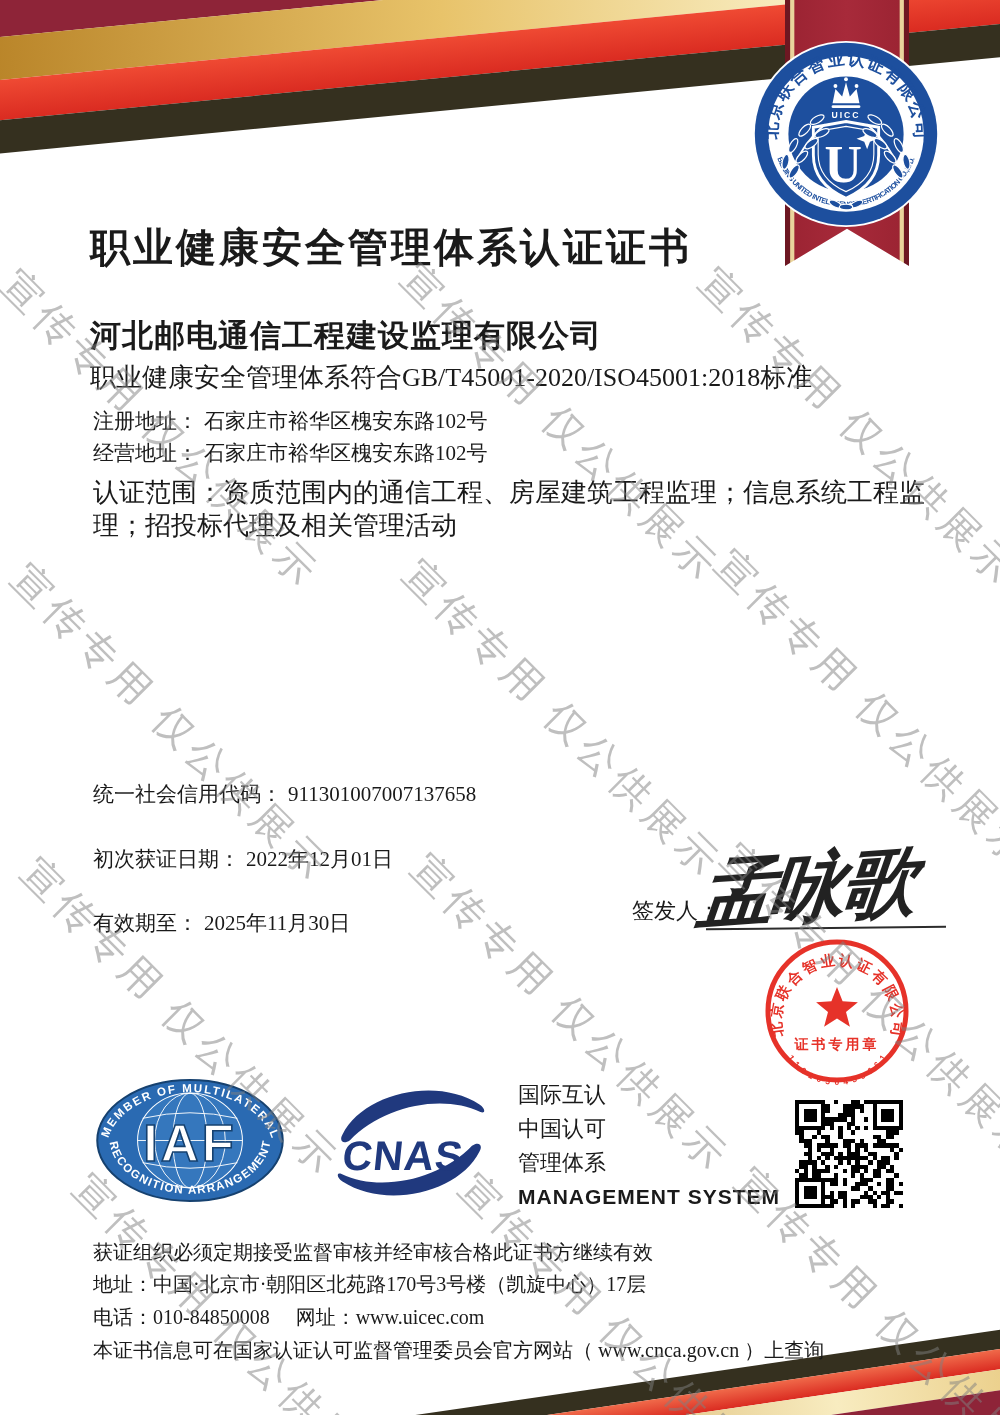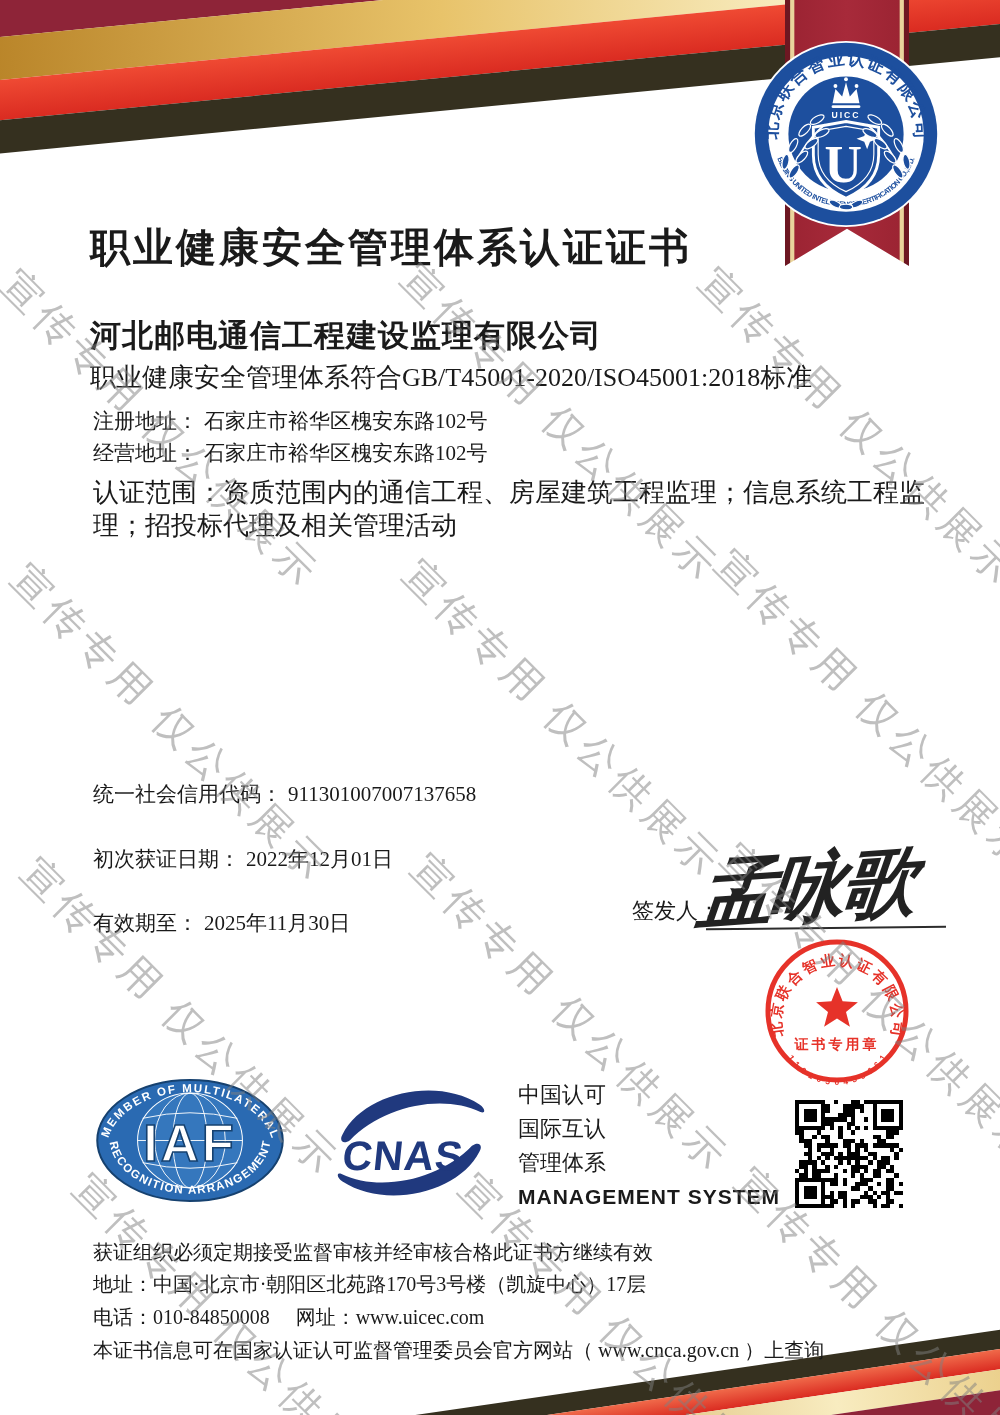--- a/index.html
+++ b/index.html
@@ -191,22 +191,22 @@
     </text>
   </svg>
 
   <svg class="abs cnas" viewBox="0 0 170 130">
     <path d="M12,56 C34,12 112,-6 158,24 C164,28 165,34 159,32 C118,12 54,26 20,62 C13,67 8,63 12,56 Z" fill="#20397e"></path>
     <path d="M158,74 C136,118 58,136 12,106 C6,102 5,96 11,98 C52,118 116,104 150,68 C157,63 162,67 158,74 Z" fill="#20397e"></path>
     <text x="85" y="94" font-size="44" font-weight="bold" fill="#20397e" text-anchor="middle" transform="skewX(-6)" letter-spacing="1">CNAS</text>
   </svg>
 
   <div class="abs accred">
+    <div>国际互认</div>
     <div>中国认可</div>
-    <div>国际互认</div>
     <div>管理体系</div>
     <div class="en">MANAGEMENT SYSTEM</div>
   </div>
 
   <svg class="abs qr" id="qr" viewBox="0 0 25 25" shape-rendering="crispEdges">
       <rect x="0" y="0" width="1" height="1" fill="#000"></rect>
       <rect x="1" y="0" width="1" height="1" fill="#000"></rect>
       <rect x="2" y="0" width="1" height="1" fill="#000"></rect>
       <rect x="3" y="0" width="1" height="1" fill="#000"></rect>
       <rect x="4" y="0" width="1" height="1" fill="#000"></rect>

